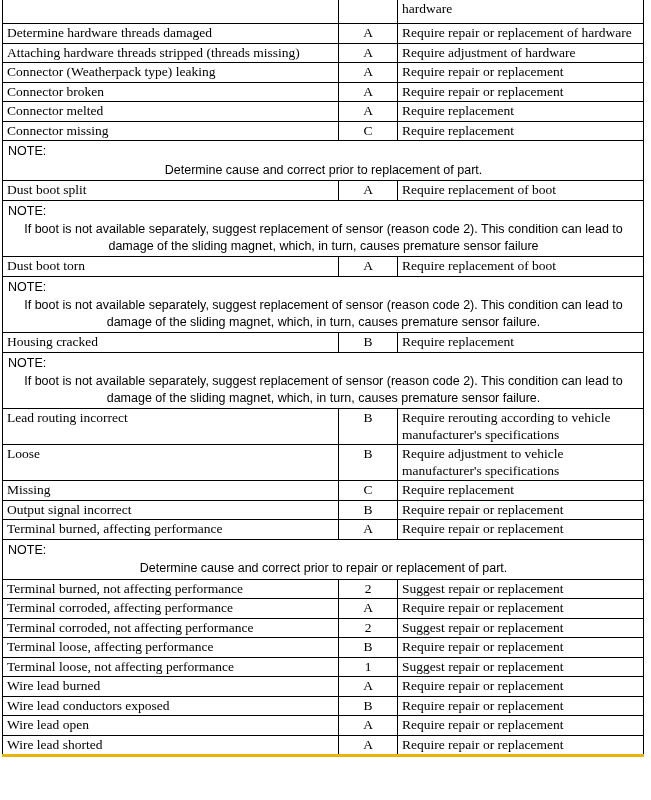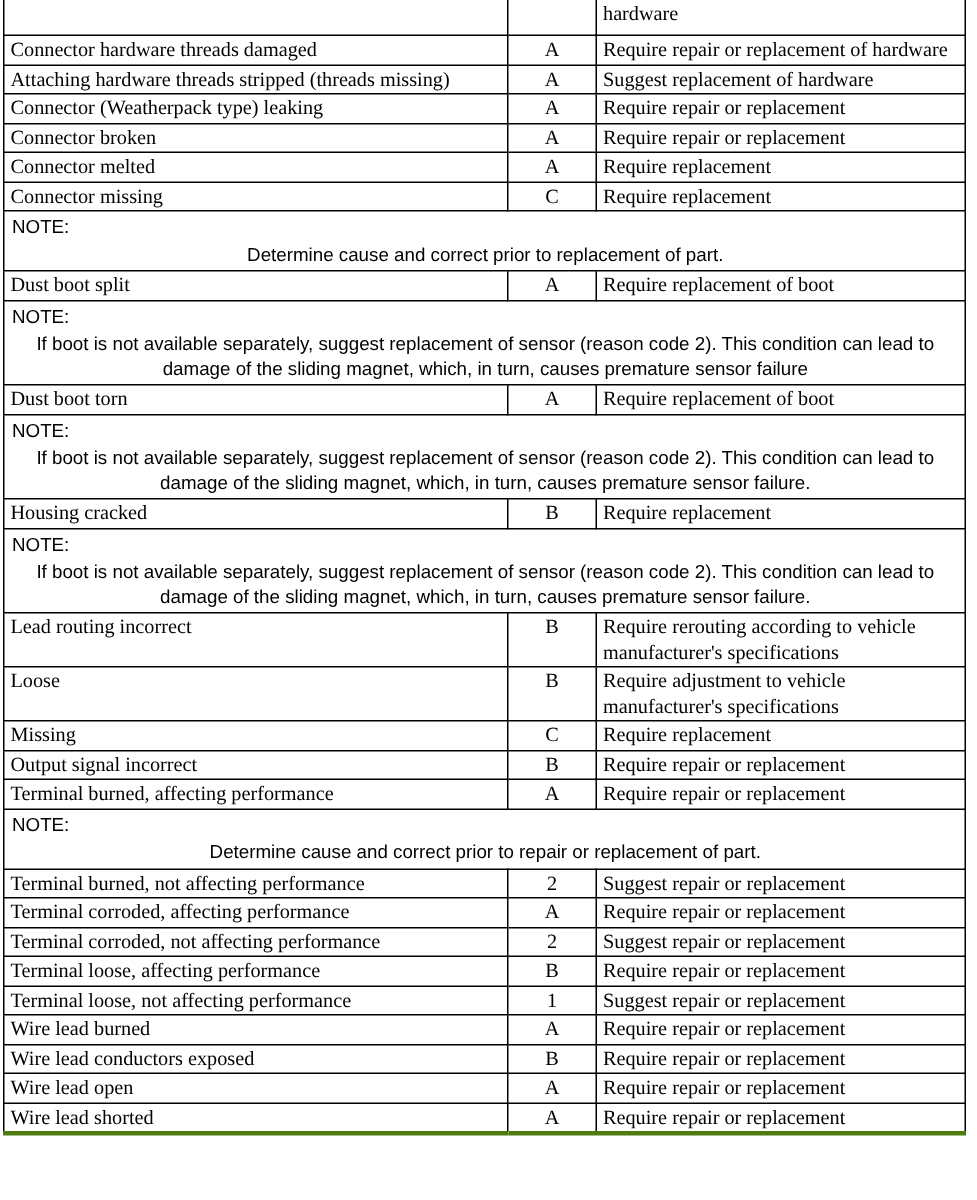--- a/index.html
+++ b/index.html
@@ -47,48 +47,48 @@
   }
   .note-body {
     margin-top: 2px;
     text-align: center;
   }
   tr.first td {
     border-top: none;
     height: 21px;
   }
   tr.last td {
-    border-bottom: 3px solid #4d7c0f;
+    border-bottom: 3px solid #eab308;
   }
 </style>
 </head>
 <body>
 
 <div class="page">
   <table class="condition-table">
     <colgroup>
       <col style="width:336px">
       <col style="width:59px">
       <col style="width:246px">
     </colgroup>
     <tbody>
       <tr class="first">
         <td class="c1"></td>
         <td class="c2"></td>
         <td class="c3">hardware</td>
       </tr>
       <tr>
-        <td class="c1">Connector hardware threads damaged</td>
+        <td class="c1">Determine hardware threads damaged</td>
         <td class="c2">A</td>
         <td class="c3">Require repair or replacement of hardware</td>
       </tr>
       <tr>
         <td class="c1">Attaching hardware threads stripped (threads missing)</td>
         <td class="c2">A</td>
-        <td class="c3">Suggest replacement of hardware</td>
+        <td class="c3">Require adjustment of hardware</td>
       </tr>
       <tr>
         <td class="c1">Connector (Weatherpack type) leaking</td>
         <td class="c2">A</td>
         <td class="c3">Require repair or replacement</td>
       </tr>
       <tr>
         <td class="c1">Connector broken</td>
         <td class="c2">A</td>
         <td class="c3">Require repair or replacement</td>

